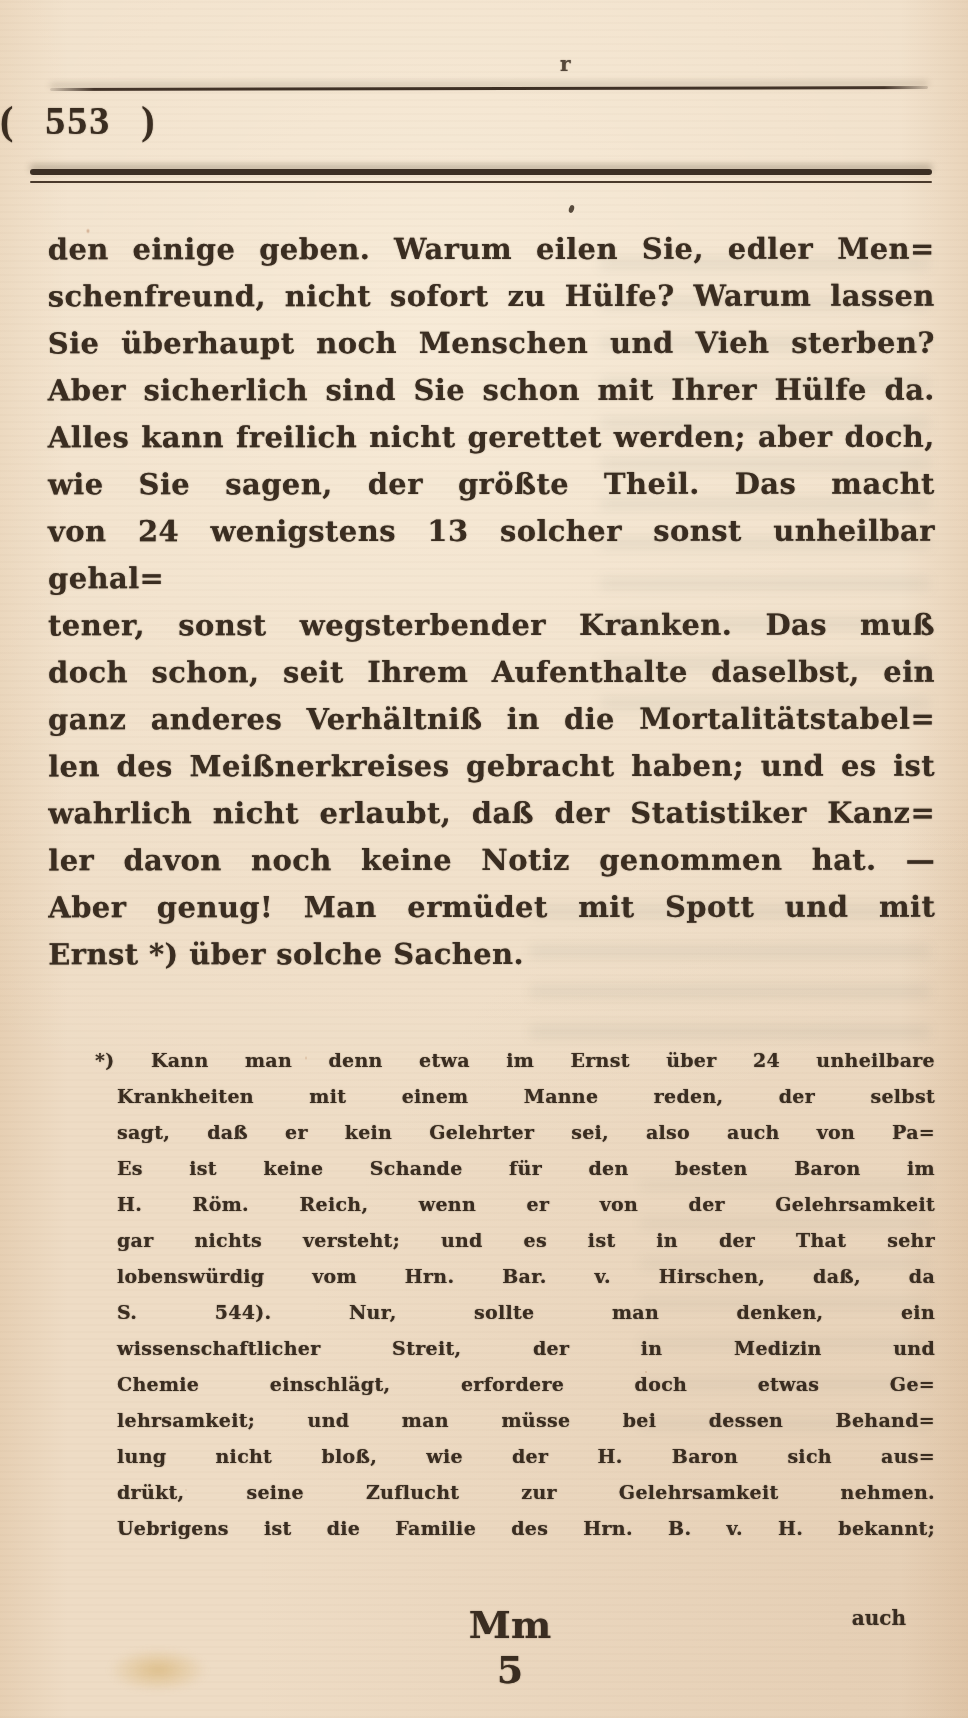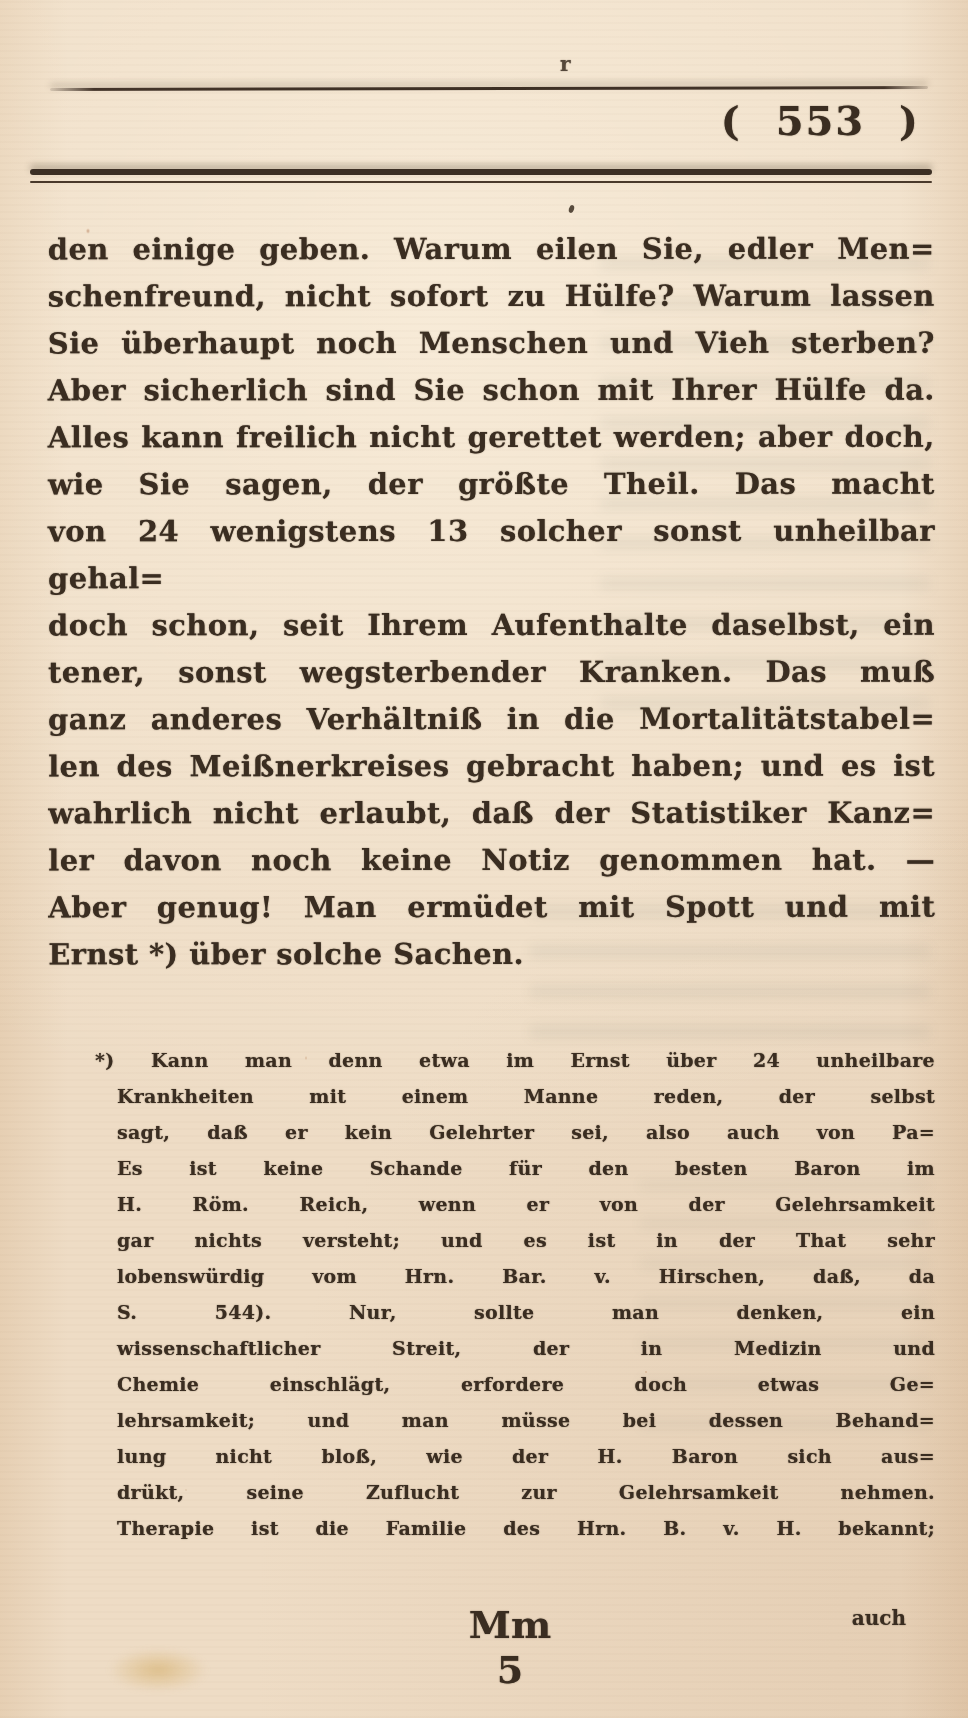--- a/index.html
+++ b/index.html
@@ -68,25 +68,26 @@
     position: absolute;
     left: 50px; top: 87px; width: 878px; height: 3px;
     background: linear-gradient(90deg, rgba(58,45,33,.15), #44352a 5%, #3c2f24 50%, #44352a 95%, rgba(58,45,33,.2));
     border-radius: 2px;
     box-shadow: 0 -4px 6px rgba(110,98,76,.40);
     transform: rotate(-0.12deg);
   }
   .page-number {
     position: absolute;
     top: 97px; left: 0; width: 920px;
-    text-align: right;
+    text-align: left;
     font-size: 40px;
     font-weight: bold;
     word-spacing: 18px;
     letter-spacing: 2px;
+    font-family: Liberation Serif, serif;
   }
   .rule-double { position: absolute; left: 30px; top: 169px; width: 902px; }
   .rule-double .bar1 {
     height: 6px; background: #3c2f24; border-radius: 3px;
     box-shadow: 0 -4px 6px rgba(112,100,78,.45);
   }
   .rule-double .bar2 { height: 2px; margin-top: 6px; background: #4a3a2c; border-radius: 2px; }
   .speck {
     position: absolute; top: 205px; left: 569px; width: 5px; height: 8px;
     background: rgba(60,47,34,.85); border-radius: 50%; transform: rotate(18deg);
@@ -153,22 +154,22 @@
   <div class="speck"></div>
 
   <div class="main-text ink">
       <div class="line">den einige geben. Warum eilen Sie, edler Men=</div>
       <div class="line">schenfreund, nicht sofort zu Hülfe? Warum lassen</div>
       <div class="line">Sie überhaupt noch Menschen und Vieh sterben?</div>
       <div class="line">Aber sicherlich sind Sie schon mit Ihrer Hülfe da.</div>
       <div class="line">Alles kann freilich nicht gerettet werden; aber doch,</div>
       <div class="line">wie Sie sagen, der größte Theil. Das macht</div>
       <div class="line">von 24 wenigstens 13 solcher sonst unheilbar gehal=</div>
+      <div class="line">tener, sonst wegsterbender Kranken. Das muß</div>
       <div class="line">doch schon, seit Ihrem Aufenthalte daselbst, ein</div>
-      <div class="line">tener, sonst wegsterbender Kranken. Das muß</div>
       <div class="line">ganz anderes Verhältniß in die Mortalitätstabel=</div>
       <div class="line">len des Meißnerkreises gebracht haben; und es ist</div>
       <div class="line">wahrlich nicht erlaubt, daß der Statistiker Kanz=</div>
       <div class="line">ler davon noch keine Notiz genommen hat. —</div>
       <div class="line">Aber genug! Man ermüdet mit Spott und mit</div>
       <div class="line short">Ernst *) über solche Sachen.</div>
     </div>
 
   <div class="footnote ink">
       <div class="fline">*) Kann man denn etwa im Ernst über 24 unheilbare</div>
@@ -177,20 +178,20 @@
       <div class="fline">Es ist keine Schande für den besten Baron im</div>
       <div class="fline">H. Röm. Reich, wenn er von der Gelehrsamkeit</div>
       <div class="fline">gar nichts versteht; und es ist in der That sehr</div>
       <div class="fline">lobenswürdig vom Hrn. Bar. v. Hirschen, daß, da</div>
       <div class="fline">S. 544). Nur, sollte man denken, ein</div>
       <div class="fline">wissenschaftlicher Streit, der in Medizin und</div>
       <div class="fline">Chemie einschlägt, erfordere doch etwas Ge=</div>
       <div class="fline">lehrsamkeit; und man müsse bei dessen Behand=</div>
       <div class="fline">lung nicht bloß, wie der H. Baron sich aus=</div>
       <div class="fline">drükt, seine Zuflucht zur Gelehrsamkeit nehmen.</div>
-      <div class="fline">Therapie ist die Familie des Hrn. B. v. H. bekannt;</div>
+      <div class="fline">Uebrigens ist die Familie des Hrn. B. v. H. bekannt;</div>
     </div>
 
   <div class="signature ink">Mm 5</div>
 
   <div class="catchword ink">auch</div>
 
 </div>
 
 </body></html>

